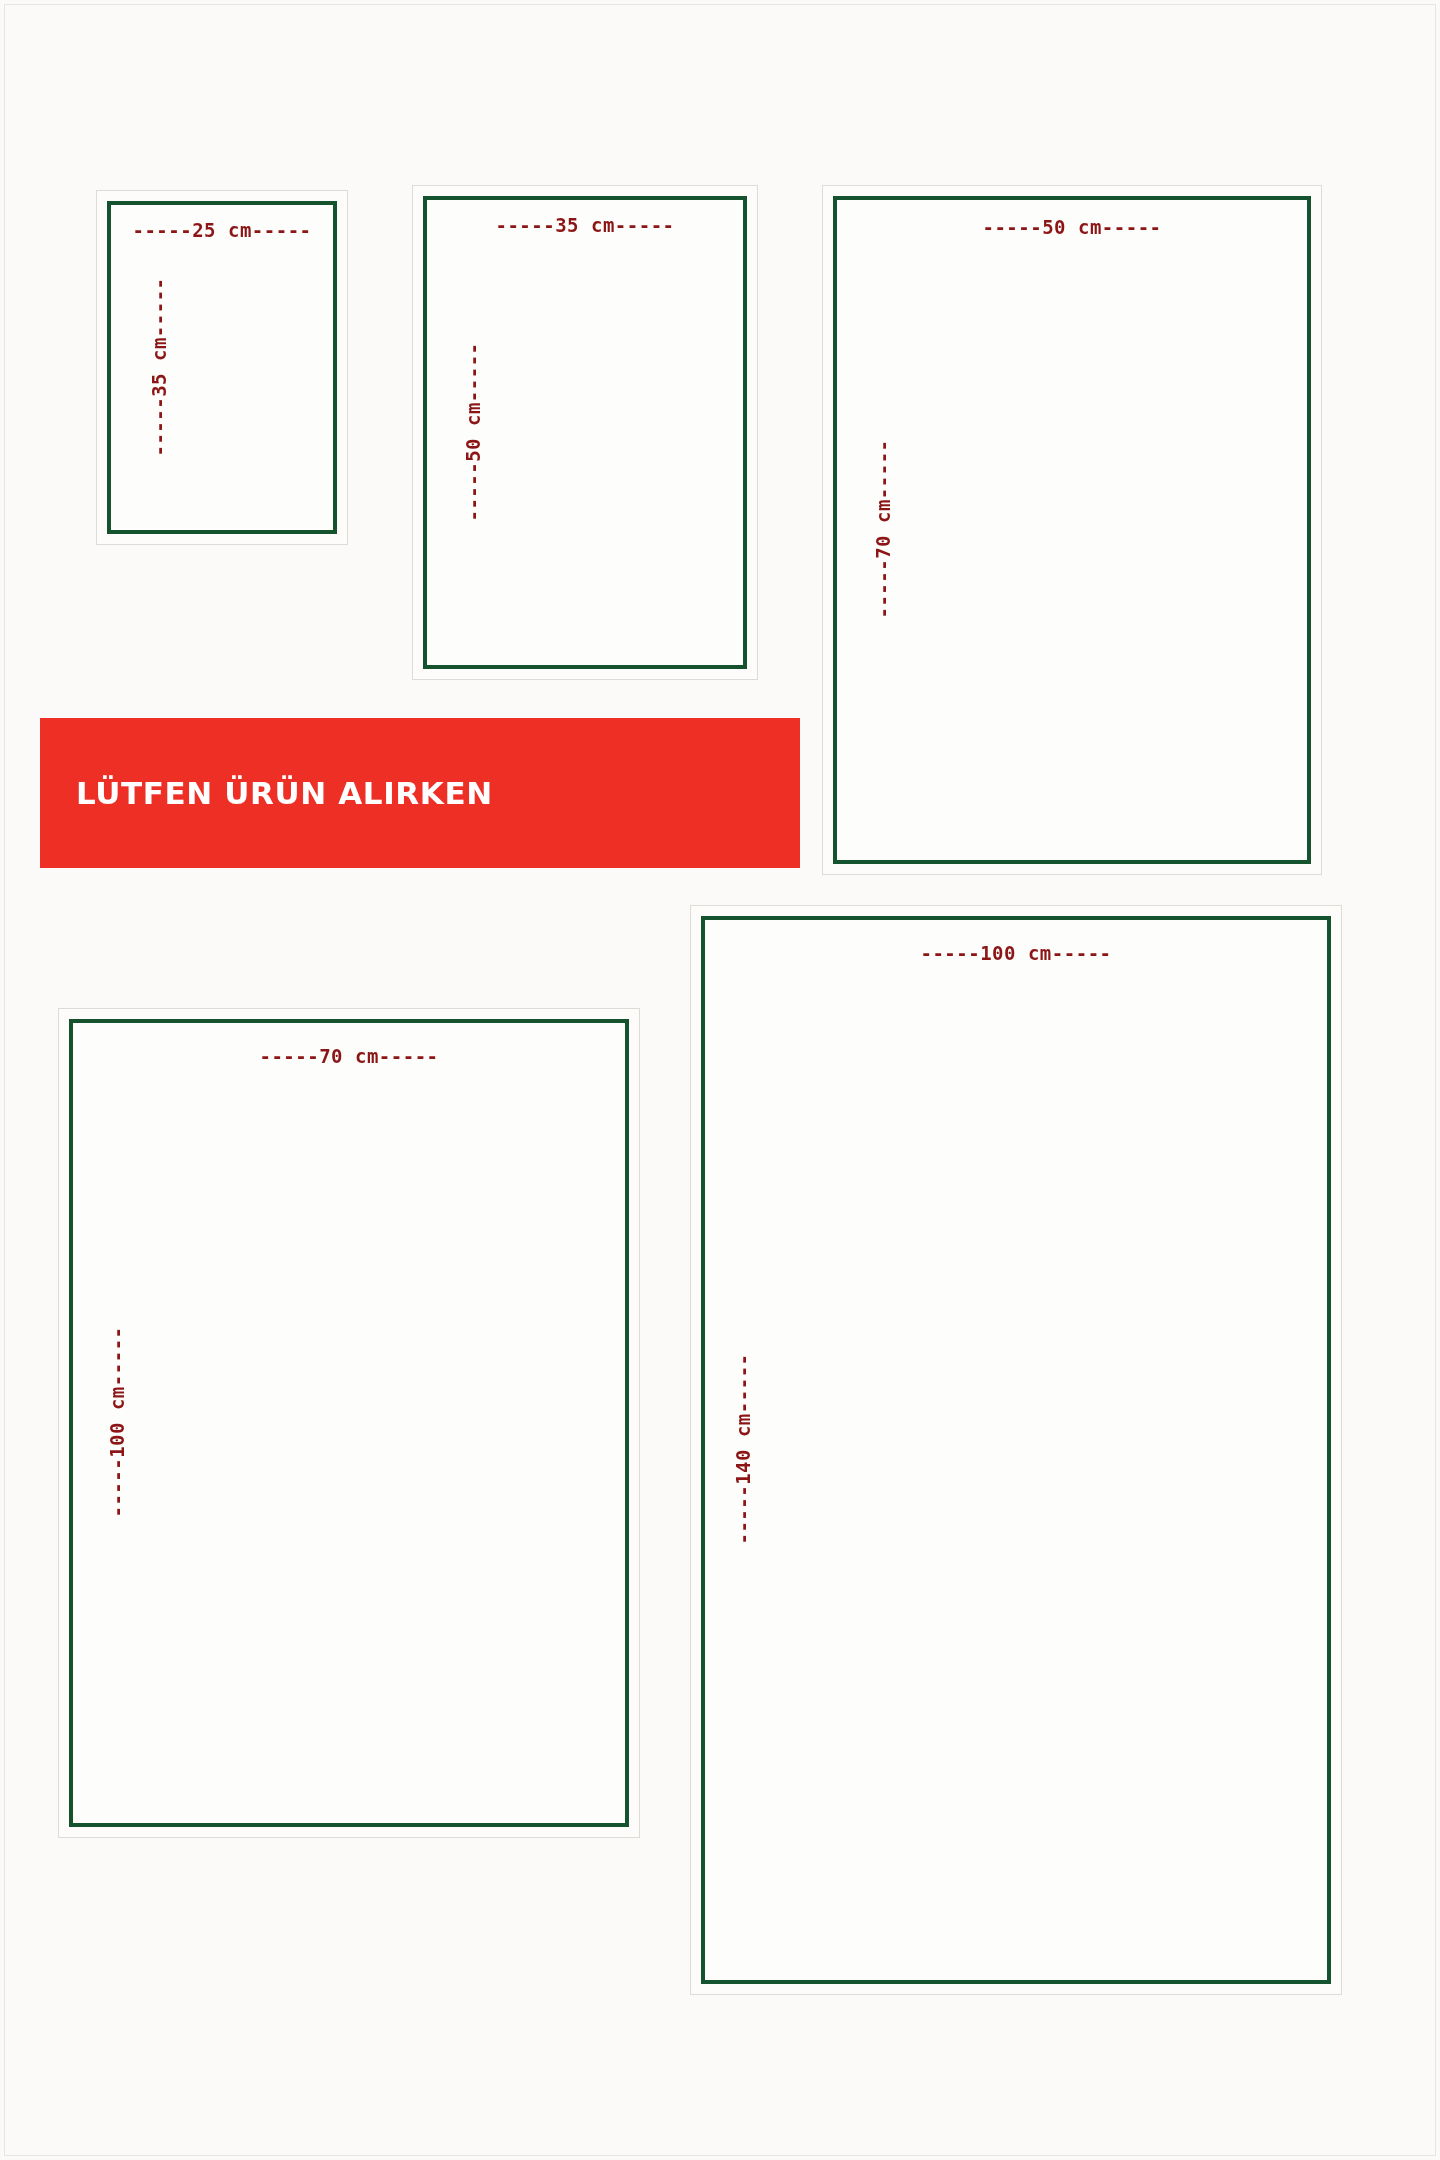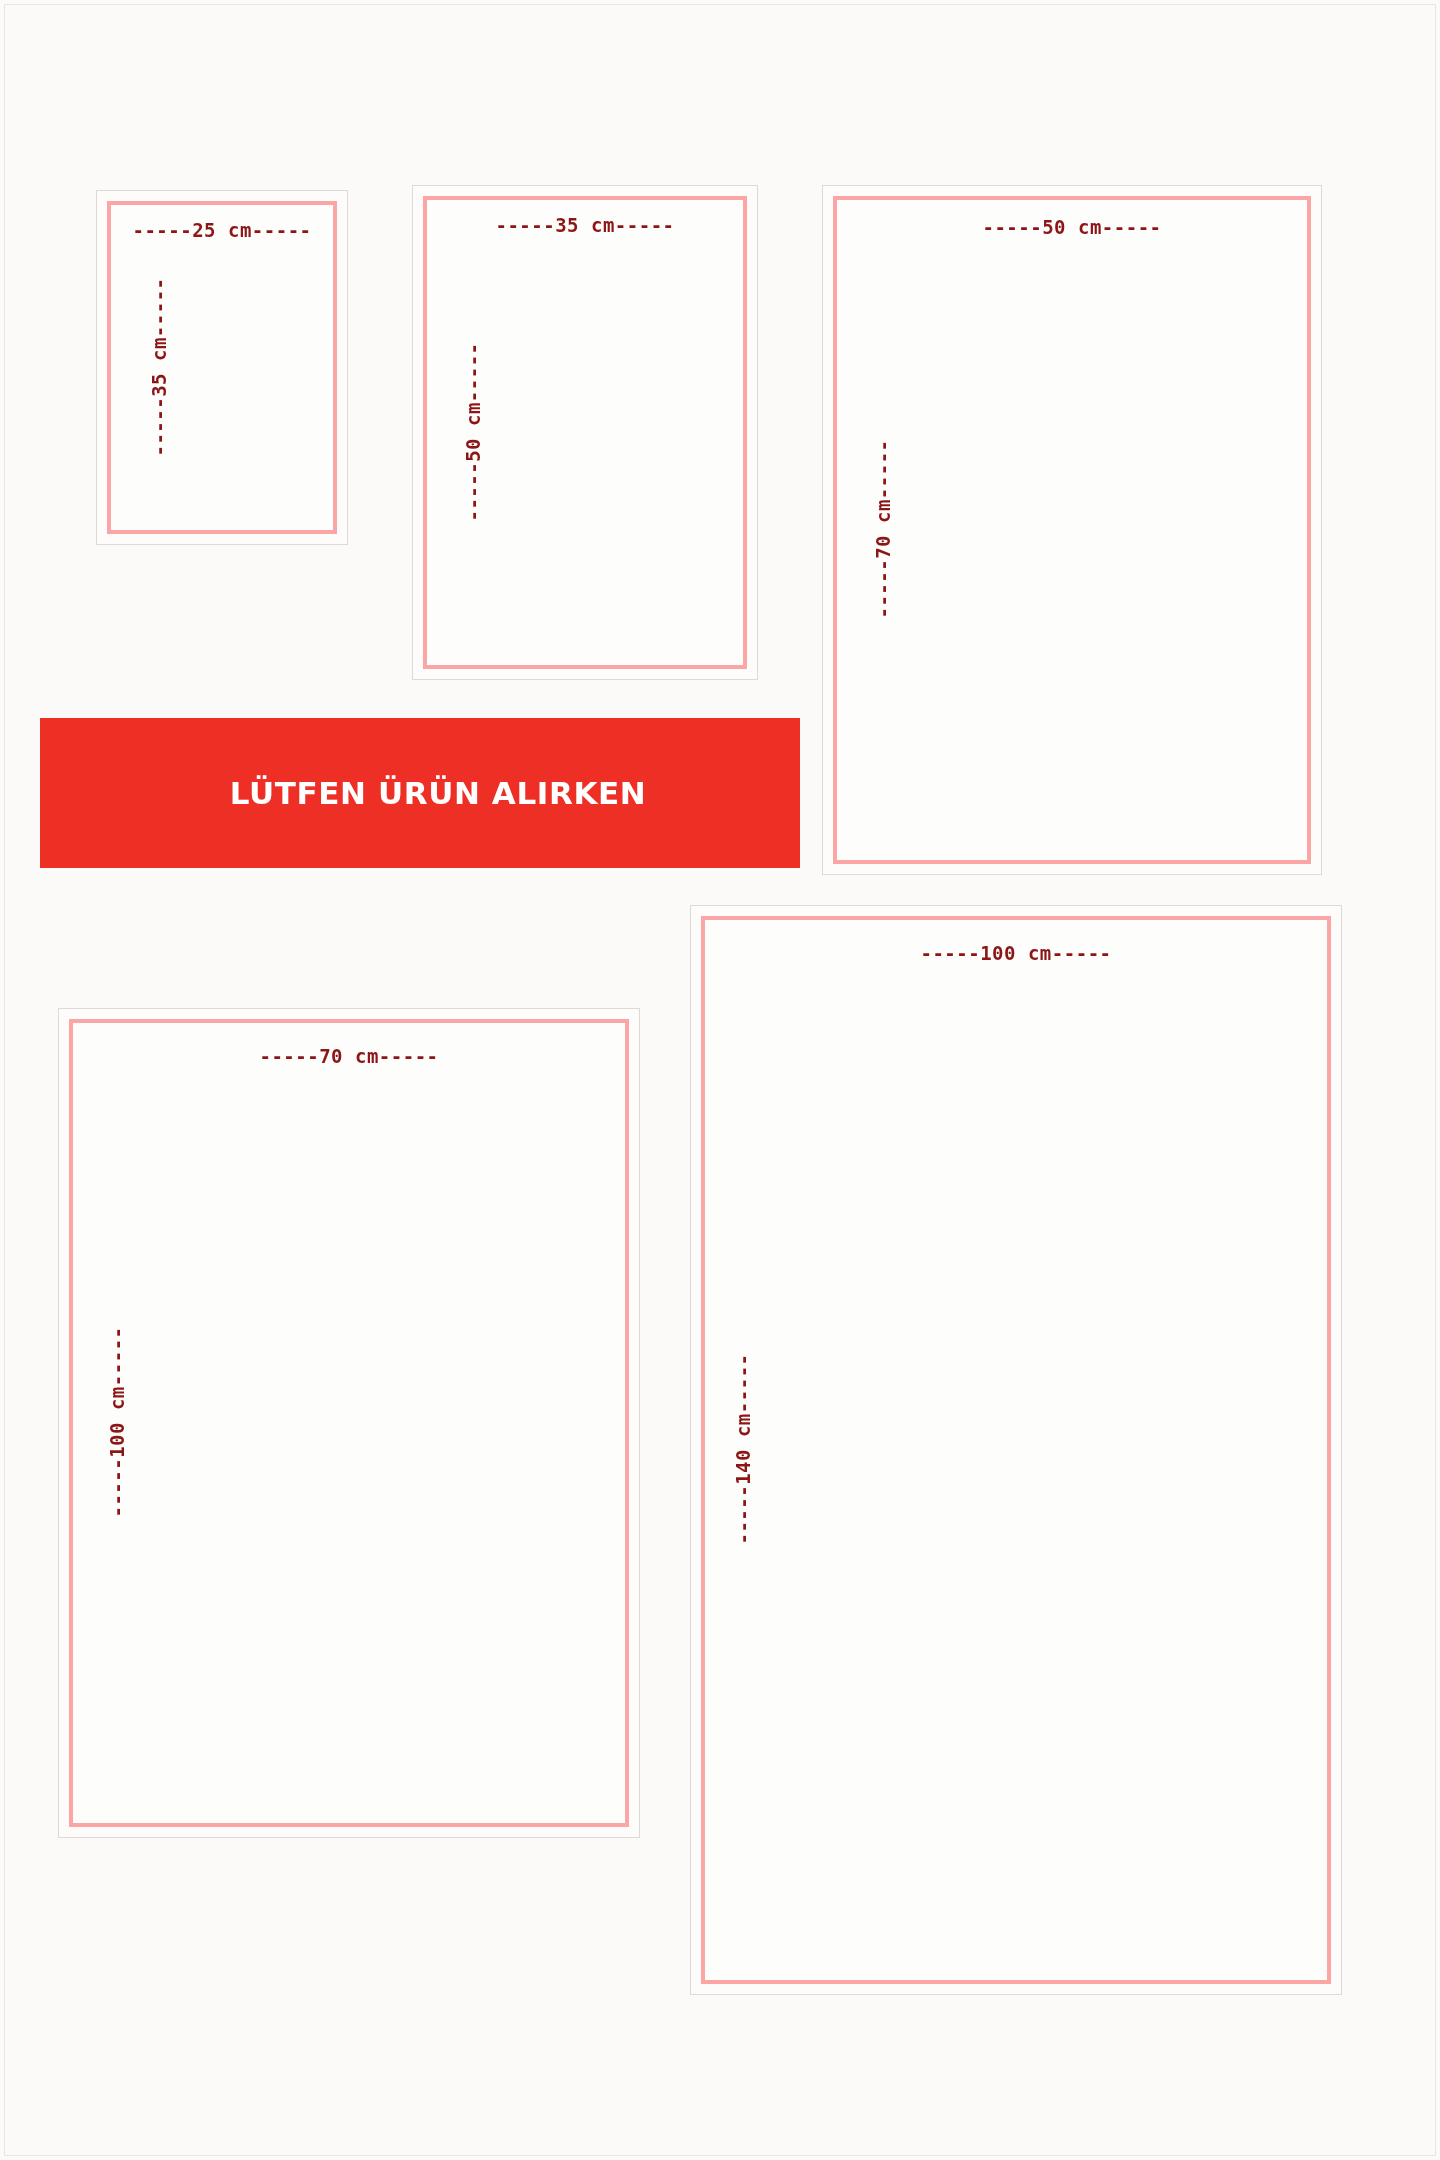--- a/index.html
+++ b/index.html
@@ -39,21 +39,21 @@
     position: absolute;
     box-sizing: border-box;
     background: #fdfcfb;
     border: 1px solid #dddbd6;
     padding: 10px;
   }
   .size-box .inner {
     width: 100%;
     height: 100%;
     box-sizing: border-box;
-    border: 4px solid #fca5a5;
+    border: 4px solid #14532d;
     background: #fdfdfc;
     position: relative;
     padding-left: 36px;
   }
 
   
   .dim {
     position: absolute;
     color: #8c1616;
     font-weight: bold;
@@ -72,21 +72,20 @@
 
   
   #warning-banner {
     position: absolute;
     background: #ee2f26;
     box-sizing: border-box;
     display: flex;
     flex-direction: column;
     justify-content: center;
     padding-left: 36px;
-    align-items: center;
   }
   #warning-banner .line {
     color: #ffffff;
     font-family: "DejaVu Sans", sans-serif;
     font-weight: bold;
     font-size: 31px;
     letter-spacing: 0.6px;
     line-height: 1.32;
   }
 </style>

